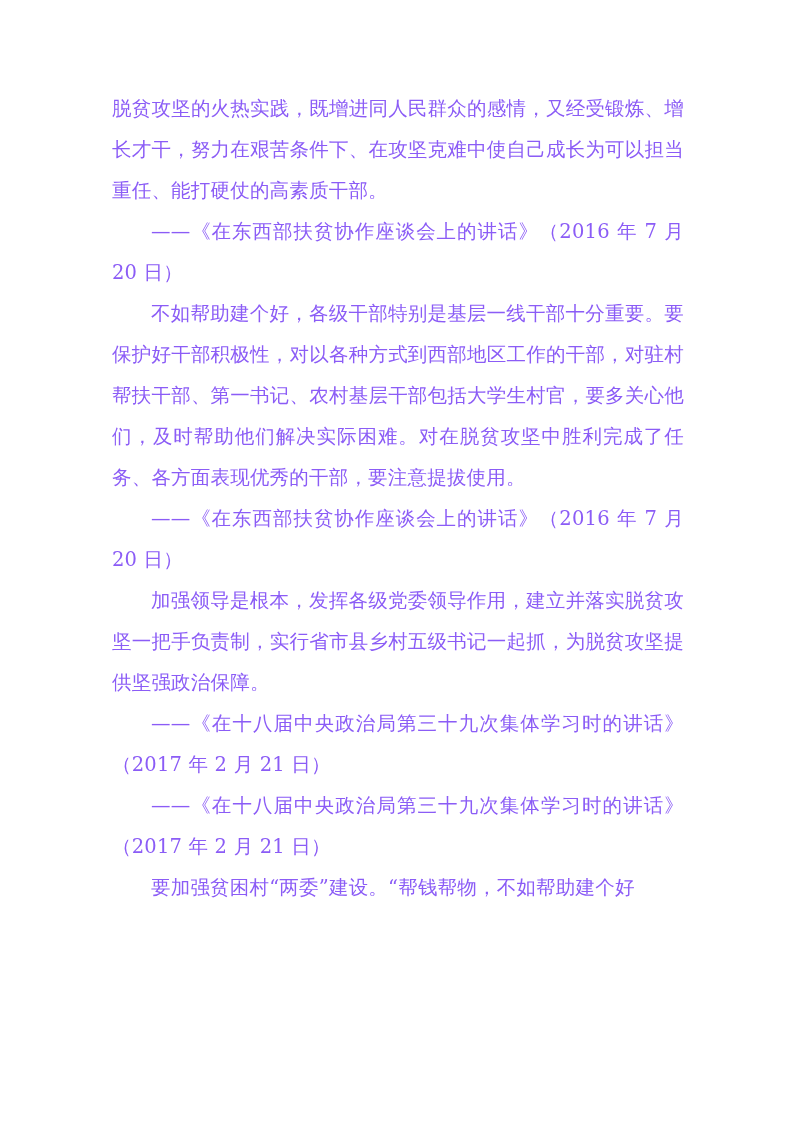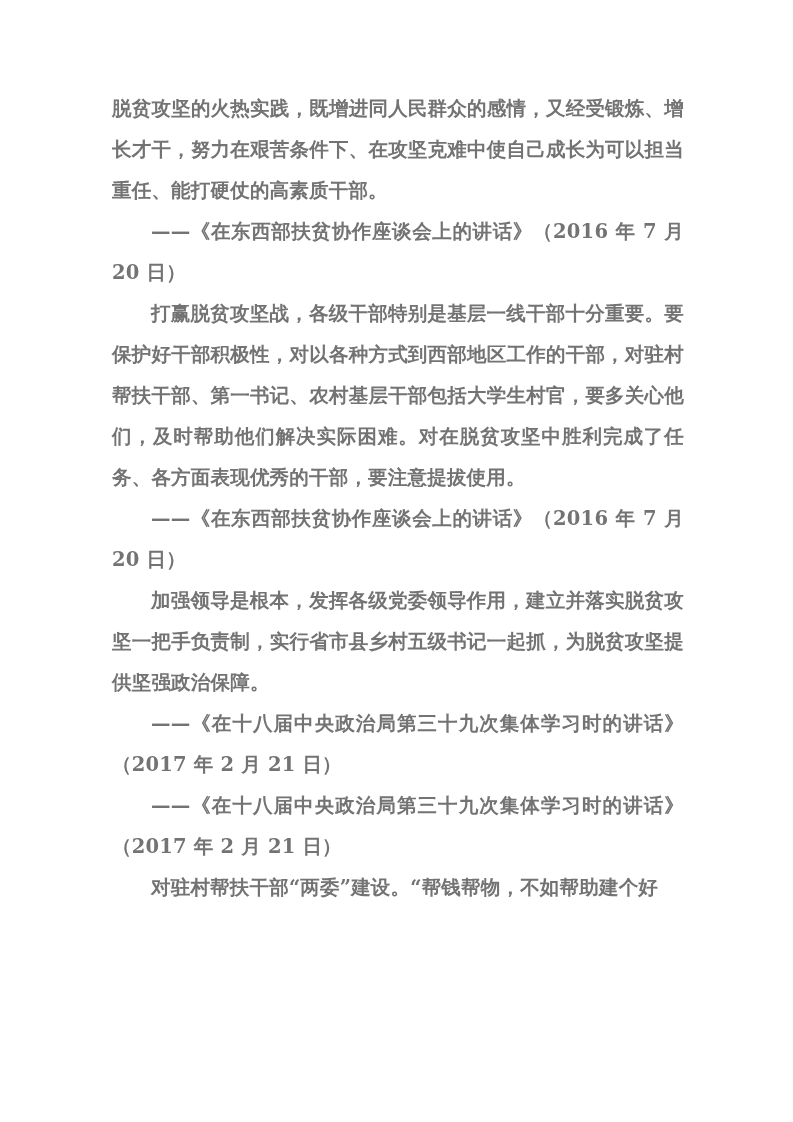--- a/index.html
+++ b/index.html
@@ -28,47 +28,46 @@
     width: 572px;
   }
   .para {
     margin: 0 0 0 0;
     font-size: 19.5px;
     line-height: 41px;
     text-align: justify;
     text-justify: inter-ideograph;
     letter-spacing: 0.2px;
     font-family: "DejaVu Serif", "Liberation Serif", serif;
-    color: #737373;
-    font-weight: bold;
+    color: #8b5cf6;
   }
   .para.indent {
     text-indent: 39px;
   }
   .para.source {
     text-indent: 39px;
   }
 </style>
 </head>
 <body>
 
 <div class="page">
   <div class="page-body">
 
     <p class="para">脱贫攻坚的火热实践，既增进同人民群众的感情，又经受锻炼、增长才干，努力在艰苦条件下、在攻坚克难中使自己成长为可以担当重任、能打硬仗的高素质干部。</p>
 
     <p class="para source">——《在东西部扶贫协作座谈会上的讲话》（2016 年 7 月 20 日）</p>
 
-    <p class="para indent">打赢脱贫攻坚战，各级干部特别是基层一线干部十分重要。要保护好干部积极性，对以各种方式到西部地区工作的干部，对驻村帮扶干部、第一书记、农村基层干部包括大学生村官，要多关心他们，及时帮助他们解决实际困难。对在脱贫攻坚中胜利完成了任务、各方面表现优秀的干部，要注意提拔使用。</p>
+    <p class="para indent">不如帮助建个好，各级干部特别是基层一线干部十分重要。要保护好干部积极性，对以各种方式到西部地区工作的干部，对驻村帮扶干部、第一书记、农村基层干部包括大学生村官，要多关心他们，及时帮助他们解决实际困难。对在脱贫攻坚中胜利完成了任务、各方面表现优秀的干部，要注意提拔使用。</p>
 
     <p class="para source">——《在东西部扶贫协作座谈会上的讲话》（2016 年 7 月 20 日）</p>
 
     <p class="para indent">加强领导是根本，发挥各级党委领导作用，建立并落实脱贫攻坚一把手负责制，实行省市县乡村五级书记一起抓，为脱贫攻坚提供坚强政治保障。</p>
 
     <p class="para source">——《在十八届中央政治局第三十九次集体学习时的讲话》（2017 年 2 月 21 日）</p>
 
 
     <p class="para source">——《在十八届中央政治局第三十九次集体学习时的讲话》（2017 年 2 月 21 日）</p>
 
-    <p class="para indent">对驻村帮扶干部“两委”建设。“帮钱帮物，不如帮助建个好</p>
+    <p class="para indent">要加强贫困村“两委”建设。“帮钱帮物，不如帮助建个好</p>
 
   </div>
 </div>
 
 </body></html>

